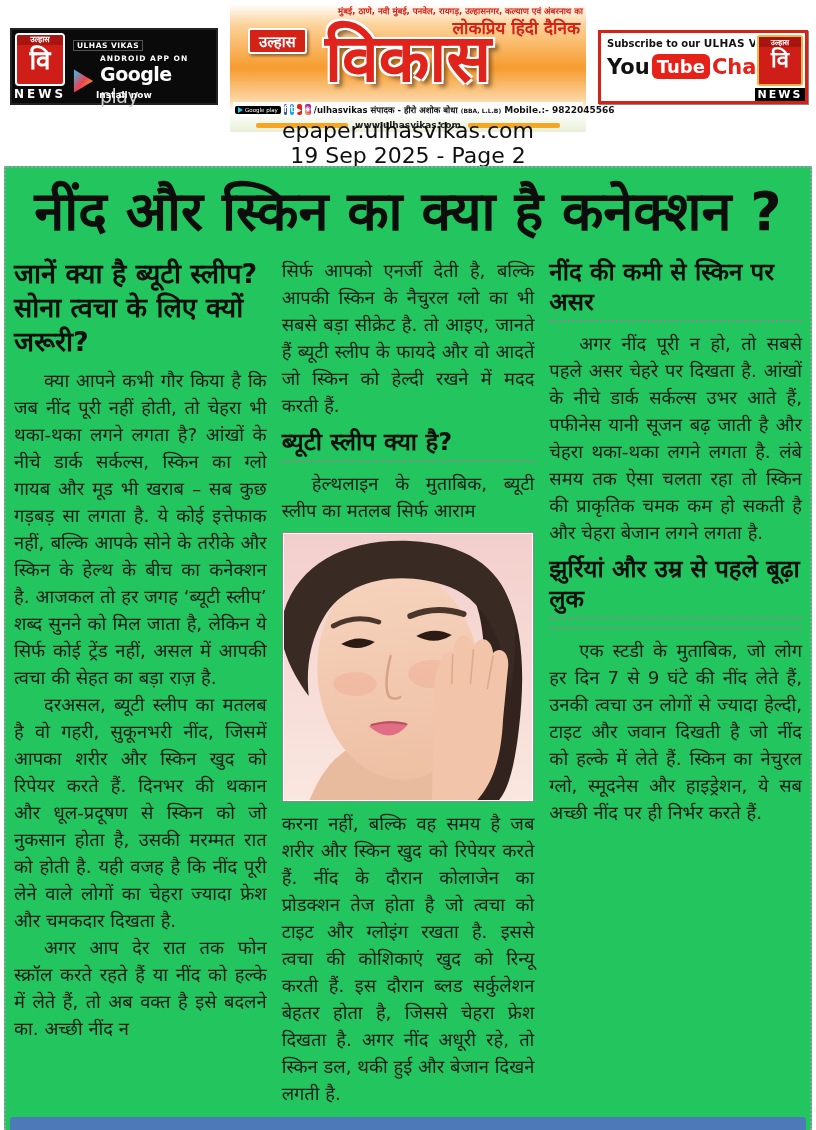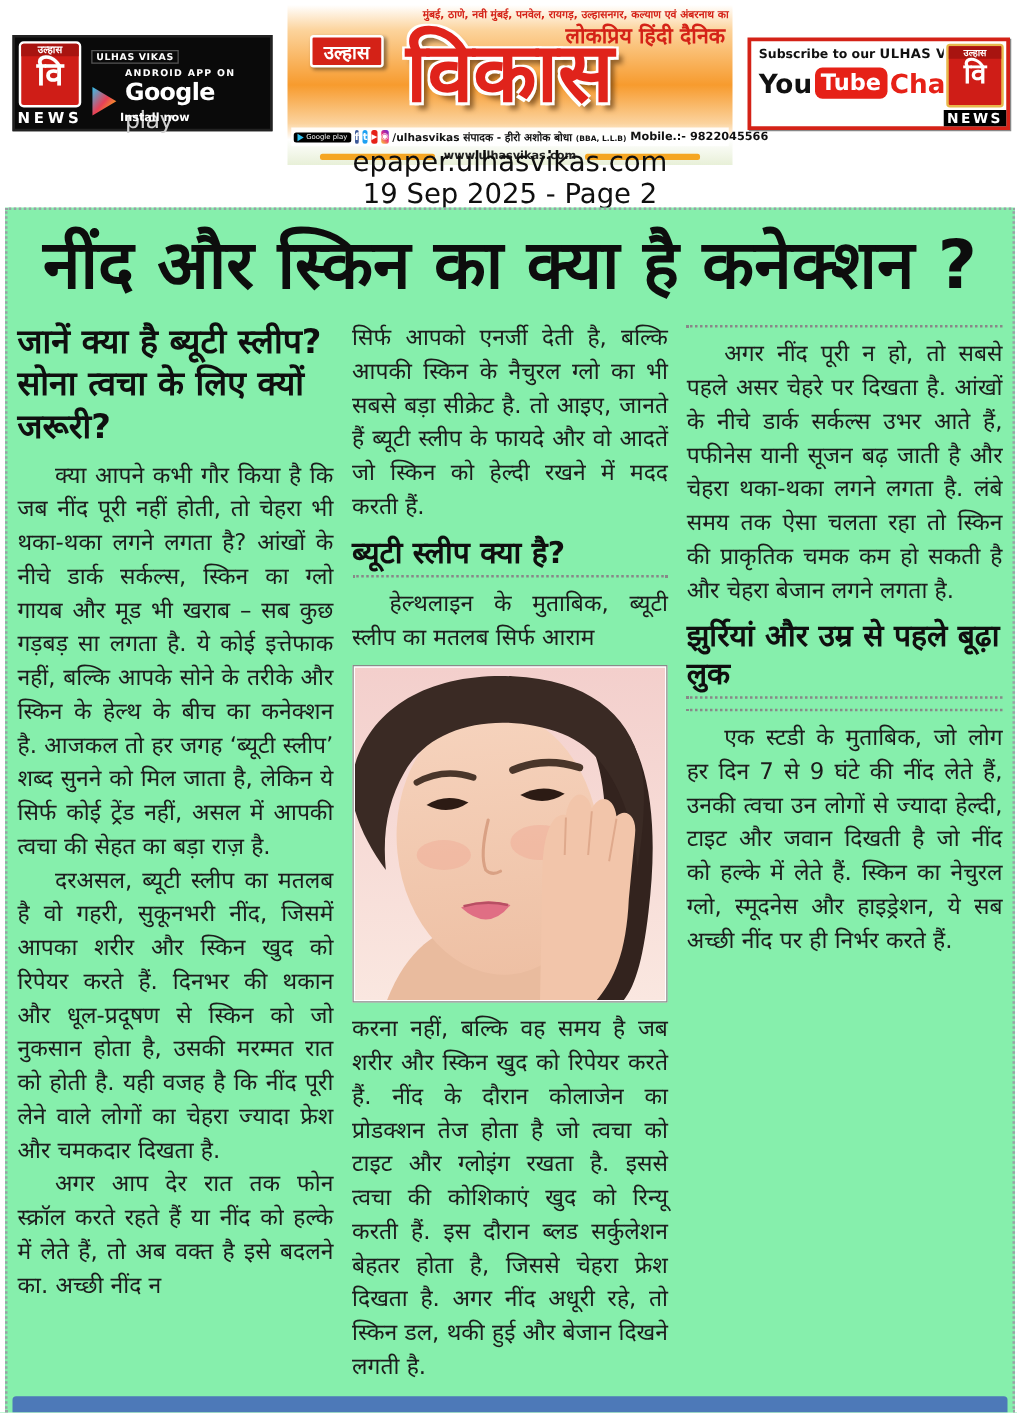--- a/index.html
+++ b/index.html
@@ -56,21 +56,21 @@
   .yt-channel{font-size:21px;font-weight:900;color:#e62117;}
   .yt-logo-block{width:50px;display:flex;flex-direction:column;}
   .yt-uv{flex:1;margin:2px;background:#cf1d17;border:2px solid #e8b84b;border-radius:3px;display:flex;flex-direction:column;align-items:center;}
   .yt-uv .uv-small{font-size:7.5px;color:#fff;font-weight:bold;background:#a81410;width:100%;text-align:center;}
   .yt-uv .uv-big{font-size:22px;color:#fff;font-weight:900;line-height:26px;}
   .yt-news{background:#000;color:#fff;font-weight:900;font-size:11px;letter-spacing:2px;text-align:center;}
   
   .meta-site{position:absolute;top:118px;left:0;width:100%;text-align:center;font-size:22px;color:#0f0f0f;}
   .meta-date{position:absolute;top:143px;left:0;width:100%;text-align:center;font-size:22px;color:#0f0f0f;}
   
-  .article{position:absolute;top:166px;left:4px;right:4px;bottom:0;border:2px dotted #9aa0a6;border-bottom:none;box-sizing:border-box;padding:4px 8px 0;overflow:hidden;background:#86efac;}
+  .article{position:absolute;top:166px;left:4px;right:4px;bottom:0;border:2px dotted #9aa0a6;border-bottom:none;box-sizing:border-box;padding:4px 8px 0;overflow:hidden;background:#22c55e;}
   .headline{text-align:center;font-size:54px;font-weight:900;color:#0d0d0d;margin:10px 0 16px;line-height:1.1;}
   .cols{display:flex;gap:15px;}
   .col{flex:1;font-size:18.3px;line-height:27px;text-align:justify;color:#1c1c1c;}
   .col p{margin:0;text-indent:30px;}
   .col p.noindent{text-indent:0;}
   .h-big{font-size:27px;line-height:34px;font-weight:700;color:#0f0f0f;margin:0 0 8px;text-align:left;}
   .h-sub{font-size:24px;line-height:30px;font-weight:900;color:#0f0f0f;margin:8px 0 0;text-align:left;}
   .rule{border-bottom:2px dotted #888;margin:3px 0 8px;}
   .photo-frame{border:1px solid #8a8a8a;background:#fff;padding:1px;margin:8px 0;}
   .photo-frame svg{display:block;width:100%;height:266px;}
@@ -208,20 +208,21 @@
           <path d="M-4,96 C4,34 58,4 128,7 C196,10 230,44 234,94 C235,114 233,136 229,160 C226,118 208,68 168,53 C120,35 62,44 40,84 C27,106 22,132 25,162 C10,142 -1,120 -4,96 Z" fill="#3a2a24"></path>
 
           <path d="M150,266 L152,160 C153,132 160,116 171,118 C174,98 188,96 192,113 C198,101 210,103 212,119 C219,112 229,118 227,134 L222,185 C220,228 210,250 196,266 Z" fill="#f2c5aa"></path>
           <path d="M171,120 L170,150 M192,115 L189,150 M212,121 L206,155" stroke="#dfa98c" stroke-width="1.6" fill="none"></path>
         </svg>
       </div>
       <p class="noindent">करना नहीं, बल्कि वह समय है जब शरीर और स्किन खुद को रिपेयर करते हैं. नींद के दौरान कोलाजेन का प्रोडक्शन तेज होता है जो त्वचा को टाइट और ग्लोइंग रखता है. इससे त्वचा की कोशिकाएं खुद को रिन्यू करती हैं. इस दौरान ब्लड सर्कुलेशन बेहतर होता है, जिससे चेहरा फ्रेश दिखता है. अगर नींद अधूरी रहे, तो स्किन डल, थकी हुई और बेजान दिखने लगती है.</p>
     </div>
 
     <div class="col">
+      <h3 class="h-sub" style="margin-top:0;">नींद की कमी से स्किन पर असर</h3>
       <div class="rule"></div>
       <p>अगर नींद पूरी न हो, तो सबसे पहले असर चेहरे पर दिखता है. आंखों के नीचे डार्क सर्कल्स उभर आते हैं, पफीनेस यानी सूजन बढ़ जाती है और चेहरा थका-थका लगने लगता है. लंबे समय तक ऐसा चलता रहा तो स्किन की प्राकृतिक चमक कम हो सकती है और चेहरा बेजान लगने लगता है.</p>
       <h3 class="h-sub">झुर्रियां और उम्र से पहले बूढ़ा लुक</h3>
       <div class="rule"></div>
       <div class="rule"></div>
       <p>एक स्टडी के मुताबिक, जो लोग हर दिन 7 से 9 घंटे की नींद लेते हैं, उनकी त्वचा उन लोगों से ज्यादा हेल्दी, टाइट और जवान दिखती है जो नींद को हल्के में लेते हैं. स्किन का नेचुरल ग्लो, स्मूदनेस और हाइड्रेशन, ये सब अच्छी नींद पर ही निर्भर करते हैं.</p>
     </div>
 
   </div>
 </div>

